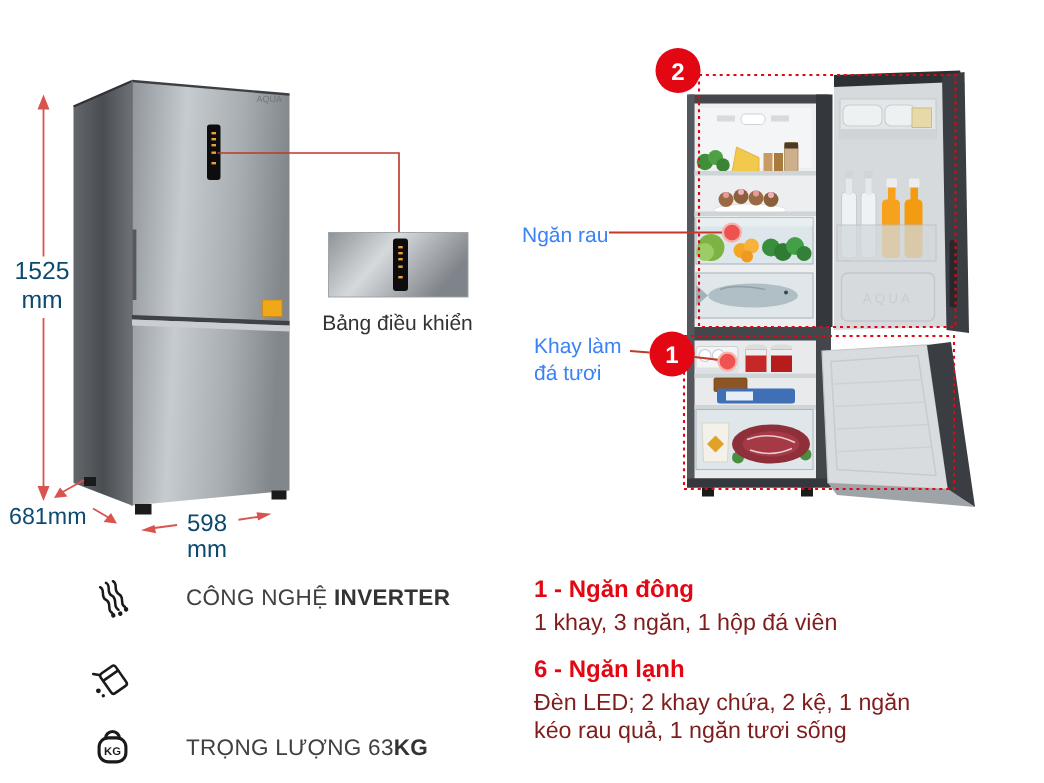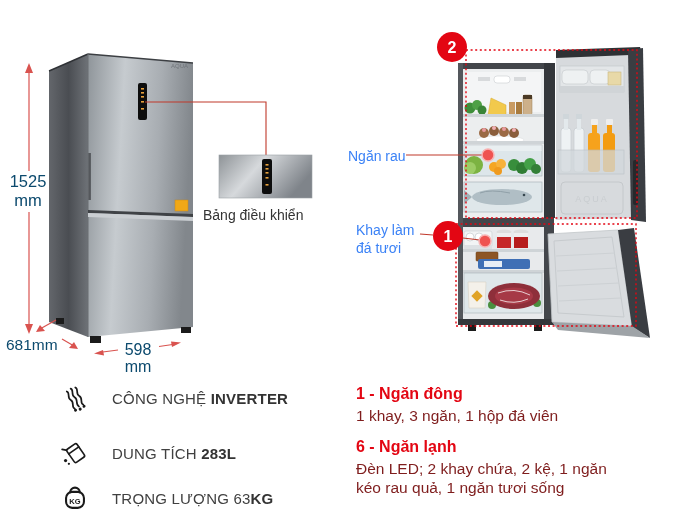--- a/index.html
+++ b/index.html
@@ -1,22 +1,22 @@
 <!DOCTYPE html>
 <html><head>
 <meta charset="utf-8">
 <style>
   html,body{margin:0;padding:0;background:#fff;}
   .canvas{position:relative;width:696px;height:522px;background:#ffffff;overflow:hidden;
           font-family:"Liberation Sans","DejaVu Sans",sans-serif;color:#333;}
   .abs{position:absolute;}
   .dim-text{font-size:16.5px;color:#0c4a6e;text-align:center;line-height:19px;}
   .small-label{font-size:14px;color:#3b82f6;line-height:18px;}
-  .caption{font-size:14px;color:#333;text-align:left;}
-  .feature-row{position:absolute;left:58px;display:flex;align-items:center;gap:20px;height:34px;white-space:nowrap;}
+  .caption{font-size:14px;color:#333;text-align:center;}
+  .feature-row{position:absolute;left:58px;display:flex;align-items:center;gap:32px;height:34px;white-space:nowrap;}
   .feature-text{font-size:15px;color:#404040;letter-spacing:.2px;}
   .feature-text b{color:#333;}
   .icon-box{width:34px;height:34px;flex:0 0 34px;display:flex;align-items:center;justify-content:center;}
   .legend{position:absolute;left:356px;top:385px;width:254px;}
   .legend-title{font-size:16px;font-weight:bold;color:#e30613;margin:0 0 3px 0;line-height:18px;}
   .legend-desc{font-size:15.5px;color:#7f1d1d;margin:0 0 13px 0;line-height:19px;}
 </style>
 </head>
 <body>
 
@@ -302,21 +302,20 @@
       <svg width="32" height="32" viewBox="0 0 34 34">
         <g transform="rotate(-35 17 17)" stroke="#1a1a1a" stroke-width="1.8" fill="none" stroke-linecap="round" stroke-linejoin="round">
           <rect x="11" y="9" width="13" height="17" rx="2"></rect>
           <path d="M11,14 h13"></path>
           <path d="M11,9 l-3,-3"></path>
         </g>
         <circle cx="7" cy="25" r="1.7" fill="#1a1a1a"></circle>
         <circle cx="10.5" cy="28.5" r="1.2" fill="#1a1a1a"></circle>
       </svg>
     </span>
-    <span class="feature-text"><span>DUNG TÍCH </span><b>283L</b></span>
   </div>
 
   <div class="feature-row" style="top:481px;">
     <span class="icon-box">
       <svg width="32" height="32" viewBox="0 0 34 34">
         <path d="M12,11 a5,5 0 0 1 10,0" stroke="#1a1a1a" stroke-width="2.2" fill="none" stroke-linecap="round"></path>
         <rect x="7.5" y="10.5" width="19" height="17" rx="6.5" fill="none" stroke="#1a1a1a" stroke-width="2.2"></rect>
         <text x="17" y="23" text-anchor="middle" font-size="8" font-weight="bold" fill="#1a1a1a" font-family="Liberation Sans, DejaVu Sans, sans-serif">KG</text>
       </svg>
     </span>

